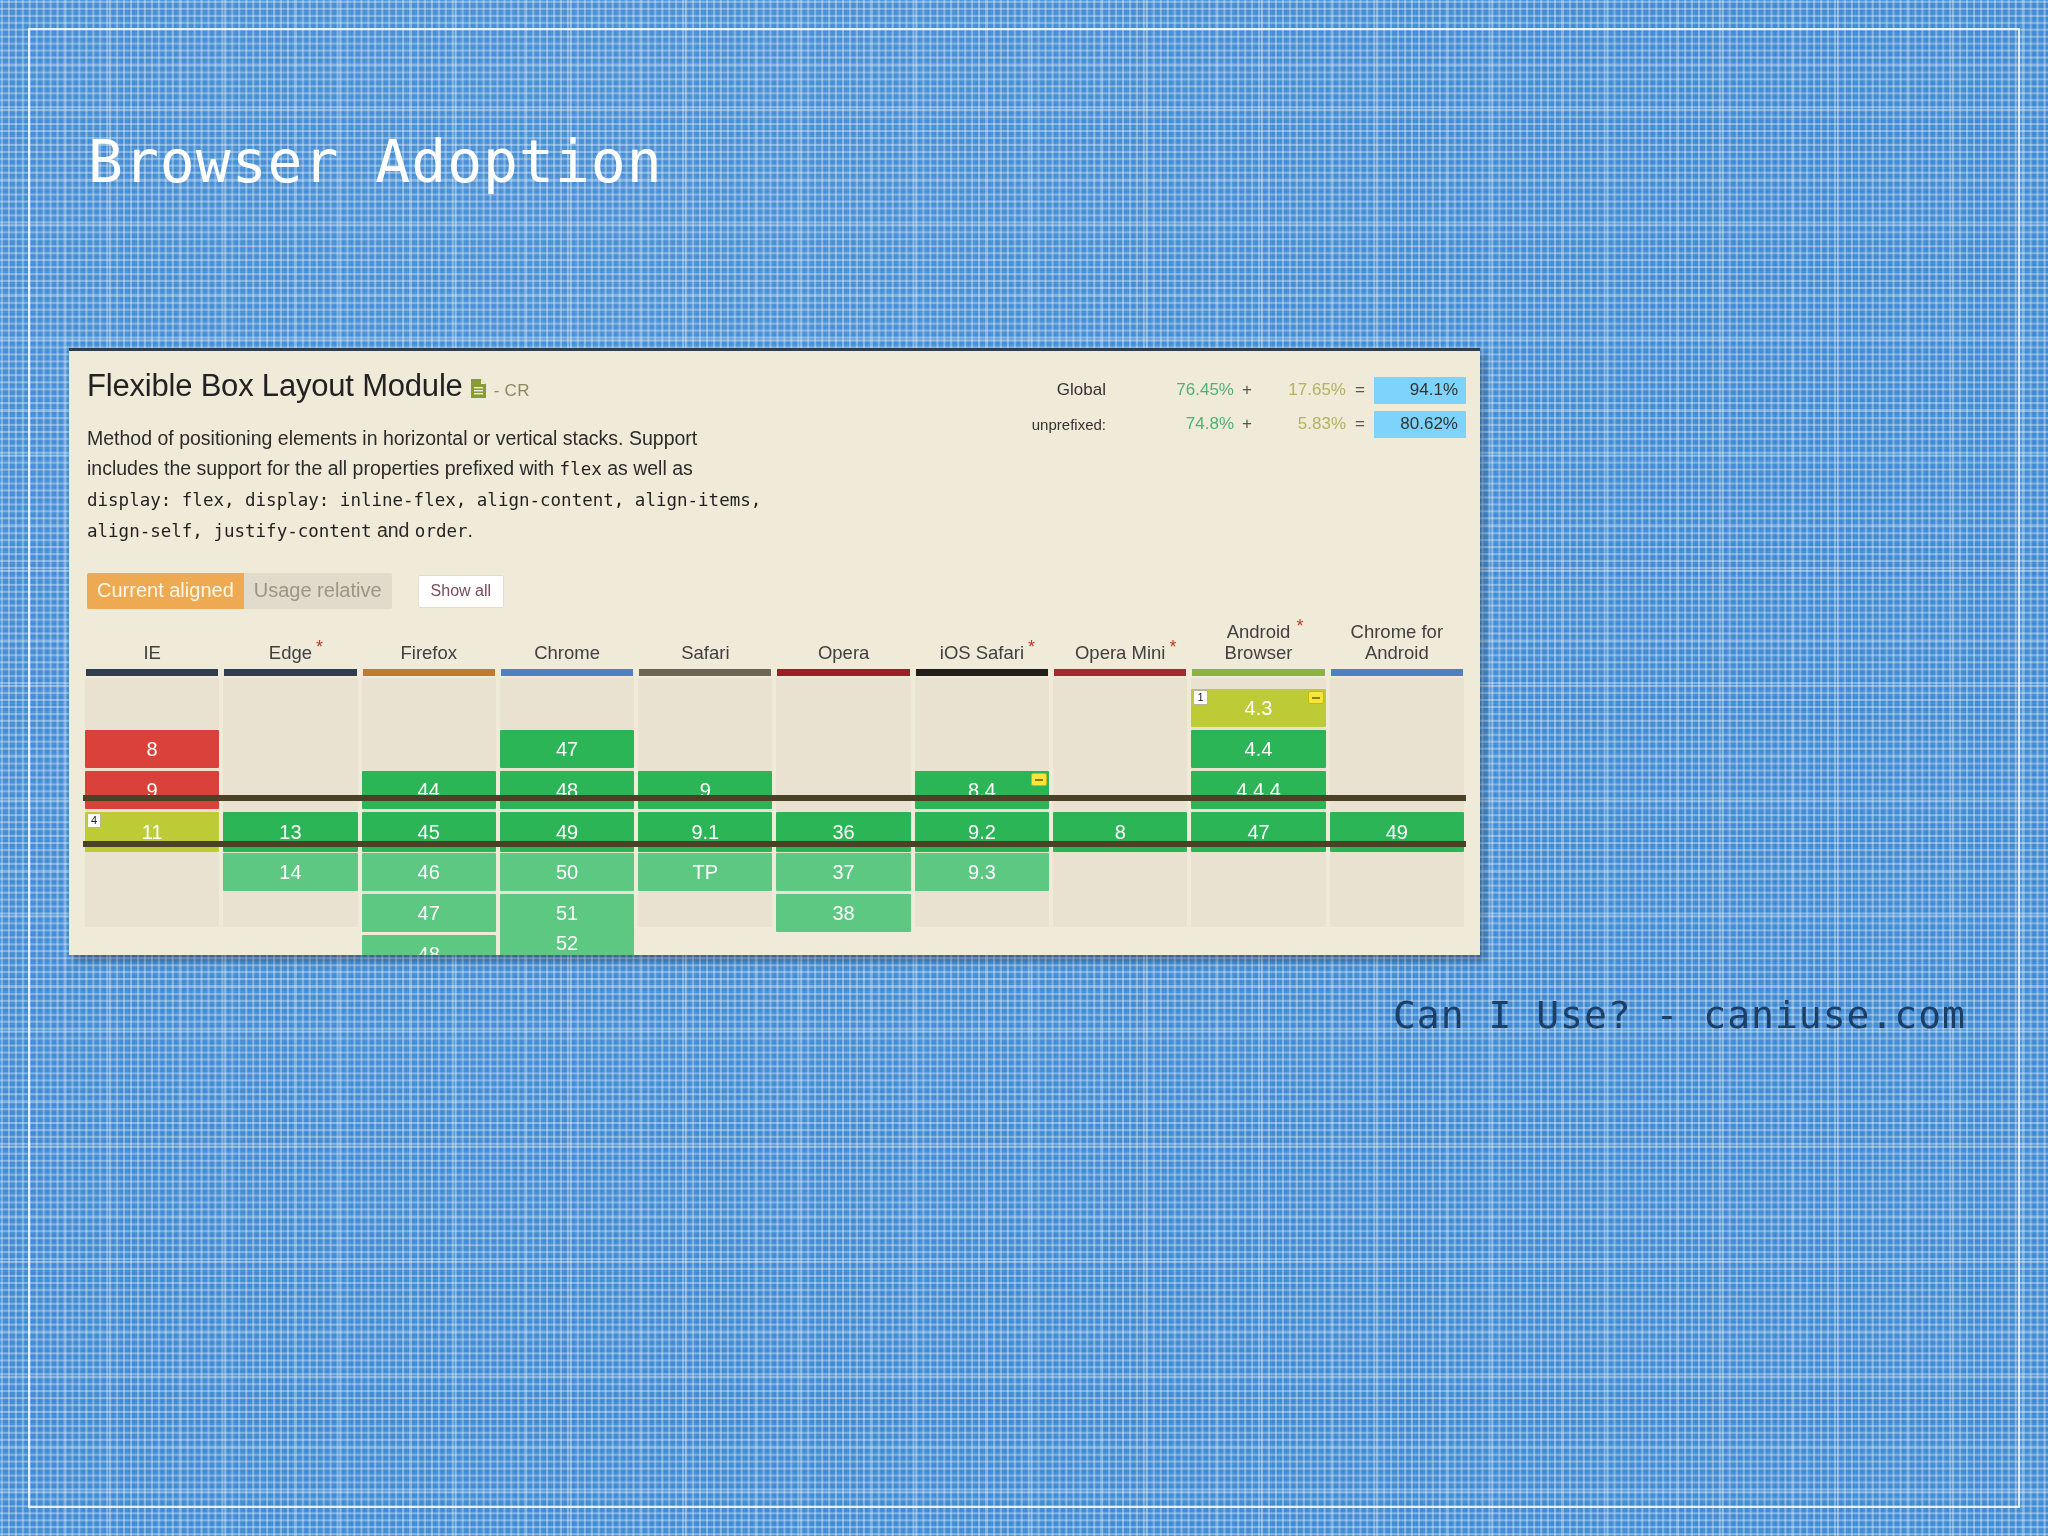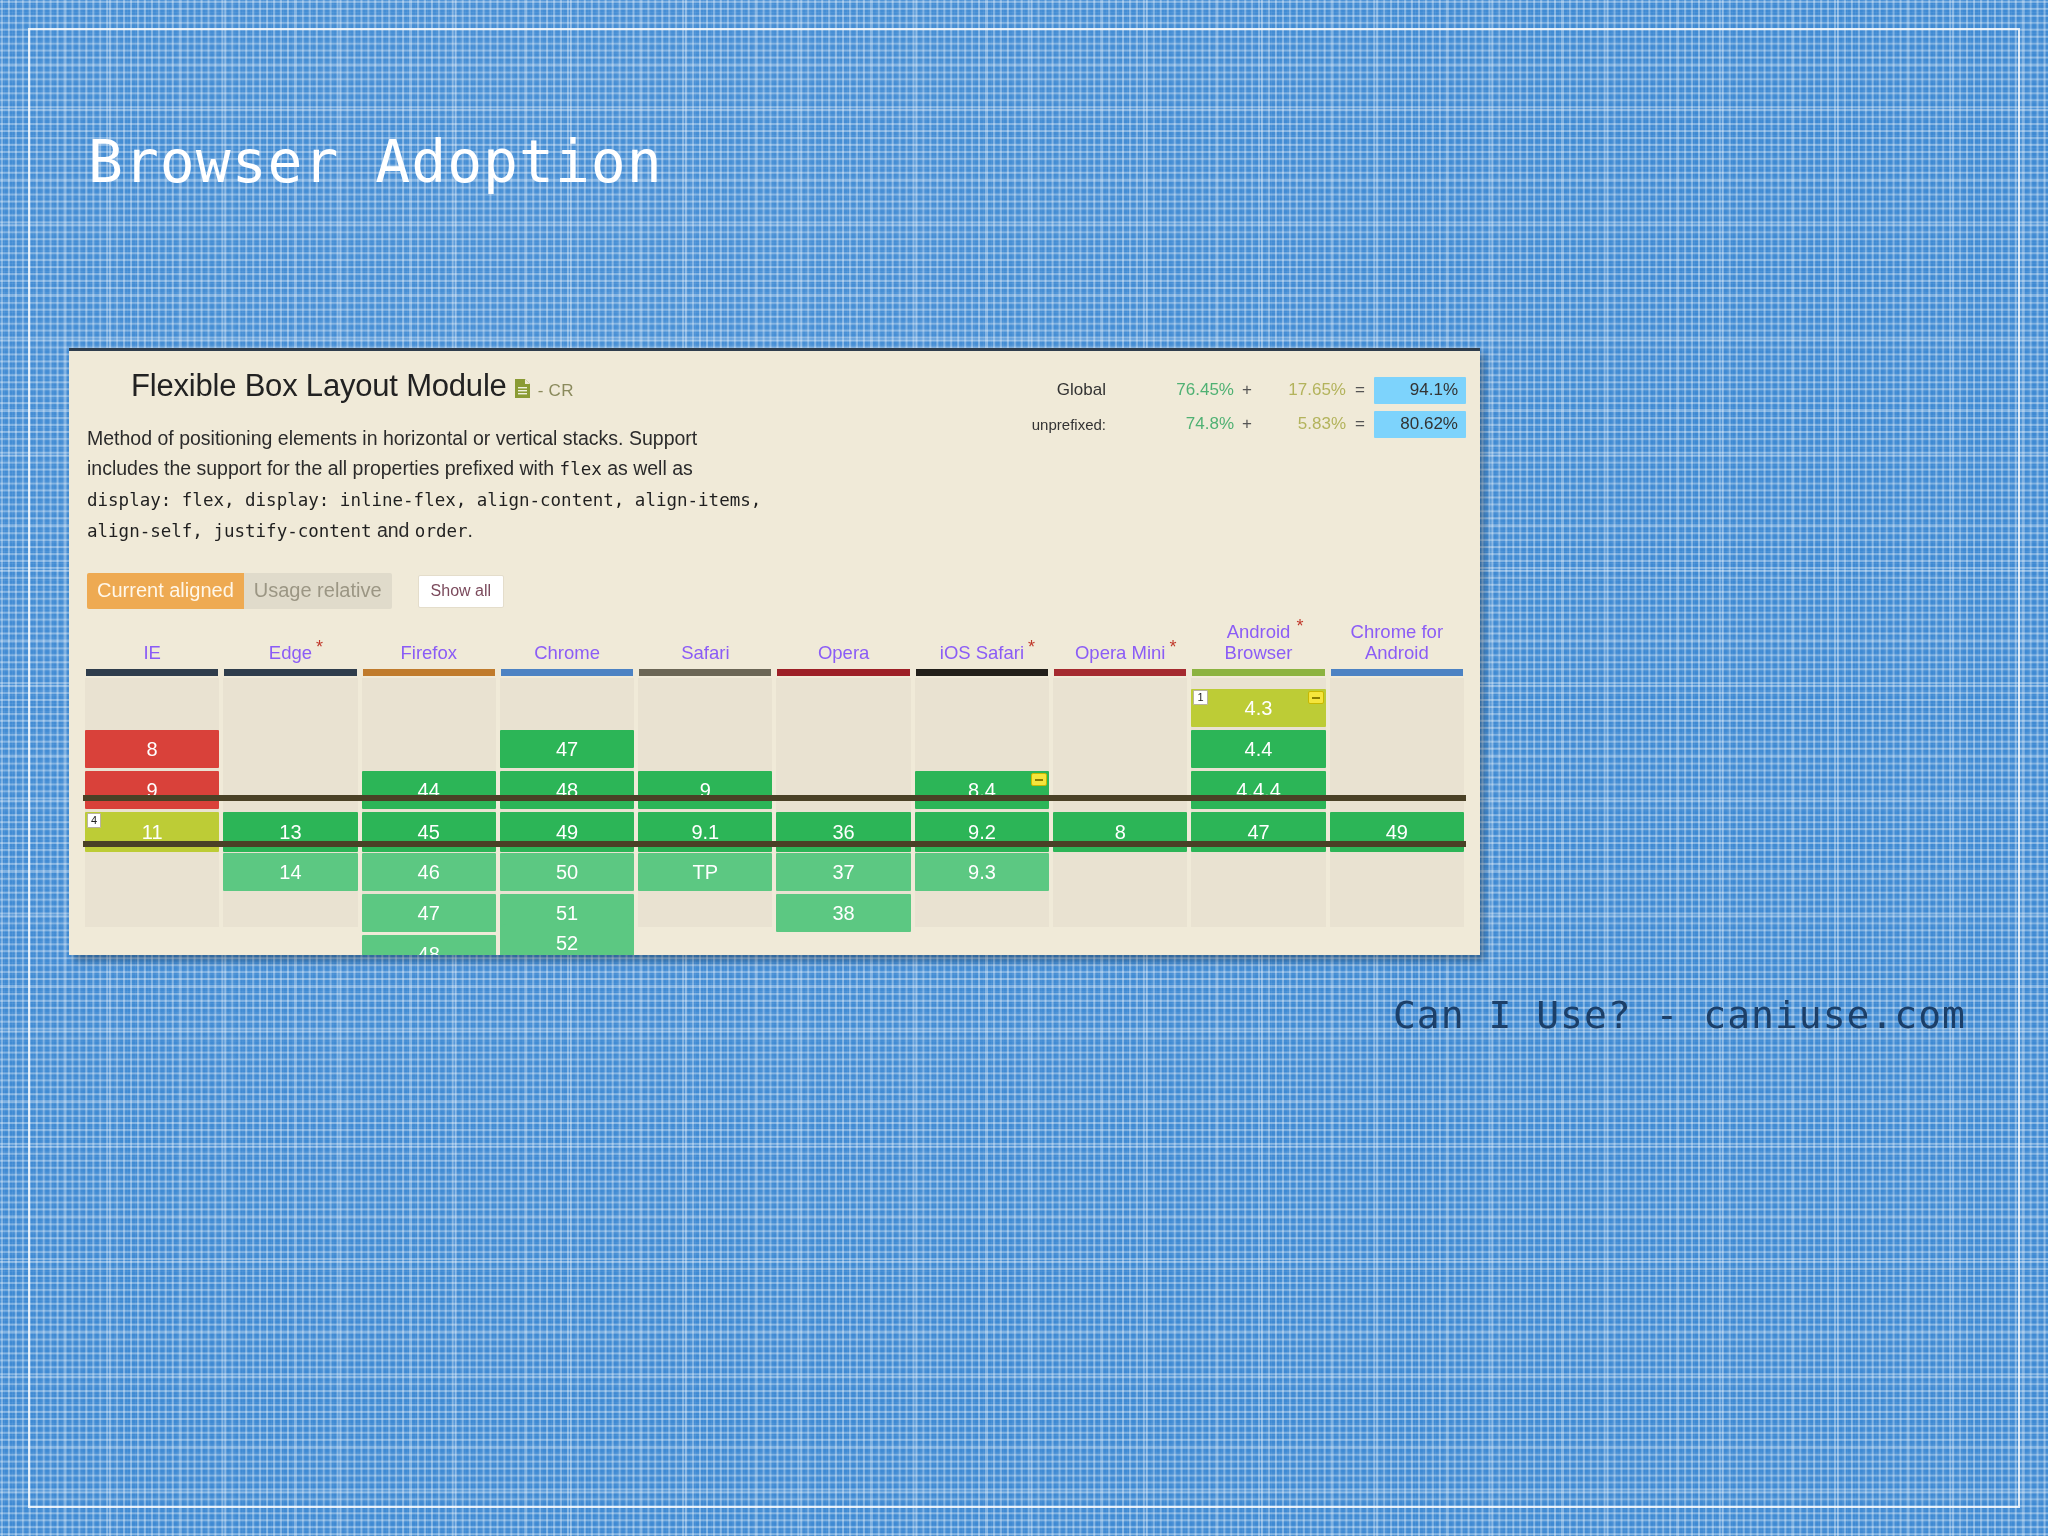--- a/index.html
+++ b/index.html
@@ -86,21 +86,20 @@
 
   .panel-inner { position: relative; width: 100%; height: 100%; }
 
   
   .feature-title-row {
     position: absolute;
     left: 18px; top: 17px;
     display: flex;
     align-items: baseline;
     gap: 8px;
-    margin-left: 44px;
   }
   .feature-title {
     font-size: 31px;
     color: #222;
     font-weight: 400;
     letter-spacing: -0.2px;
   }
   .spec-icon { display:inline-block; width: 15px; height: 19px; position: relative; top: 2px; }
   .spec-status { font-size: 17px; color: #8a8a5c; letter-spacing: 0.3px; }
 
@@ -178,21 +177,21 @@
   }
   .grid-headers { display: flex; height: 46px; align-items: flex-end; }
   .grid-col-head {
     flex: 1 1 0;
     position: relative;
     text-align: center;
     padding-bottom: 4px;
   }
   .grid-col-head .hname {
     font-size: 18.5px;
-    color: #8b5cf6;
+    color: #404040;
     line-height: 21px;
     display: inline-block;
   }
   .grid-col-head .hstar {
     color: #c0392b;
     font-size: 18px;
     position: absolute;
     top: -5px;
     margin-left: 4px;
   }

